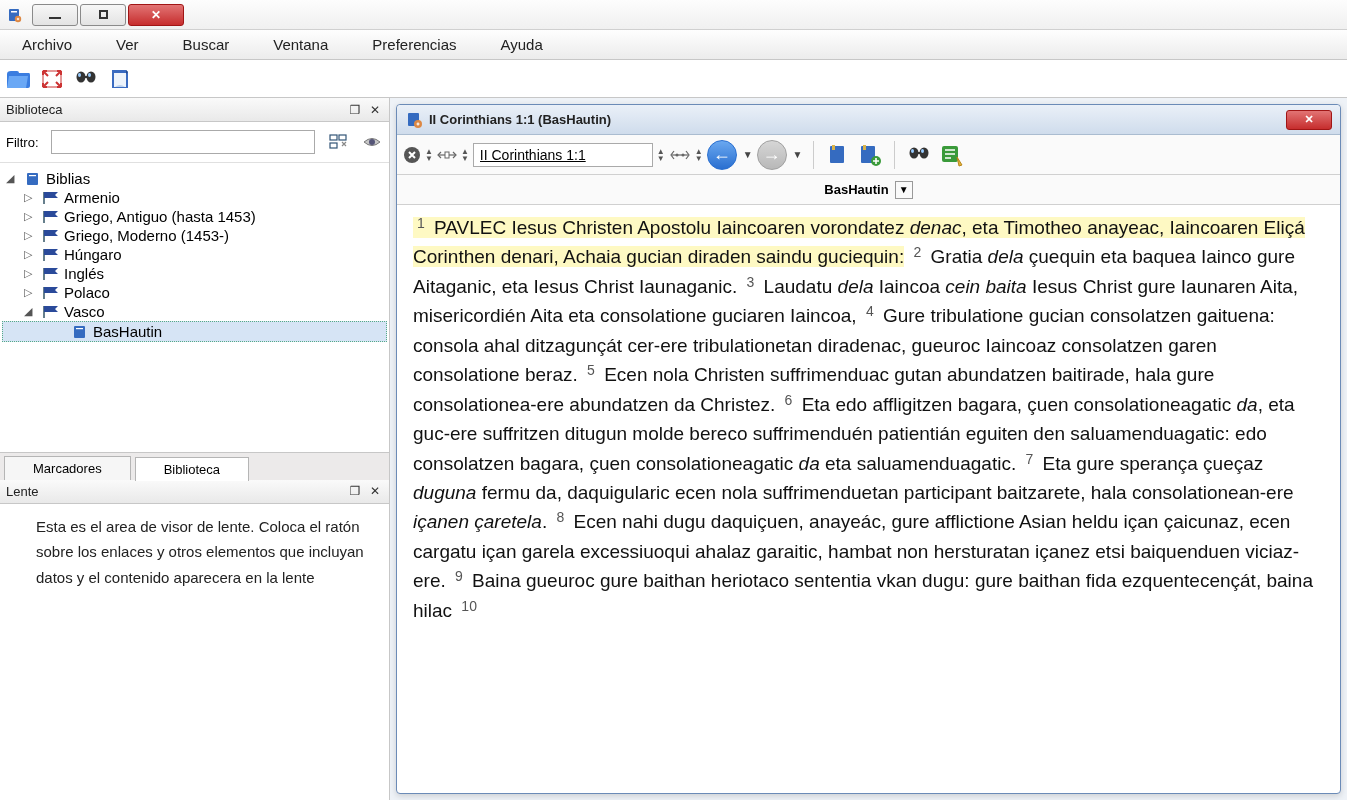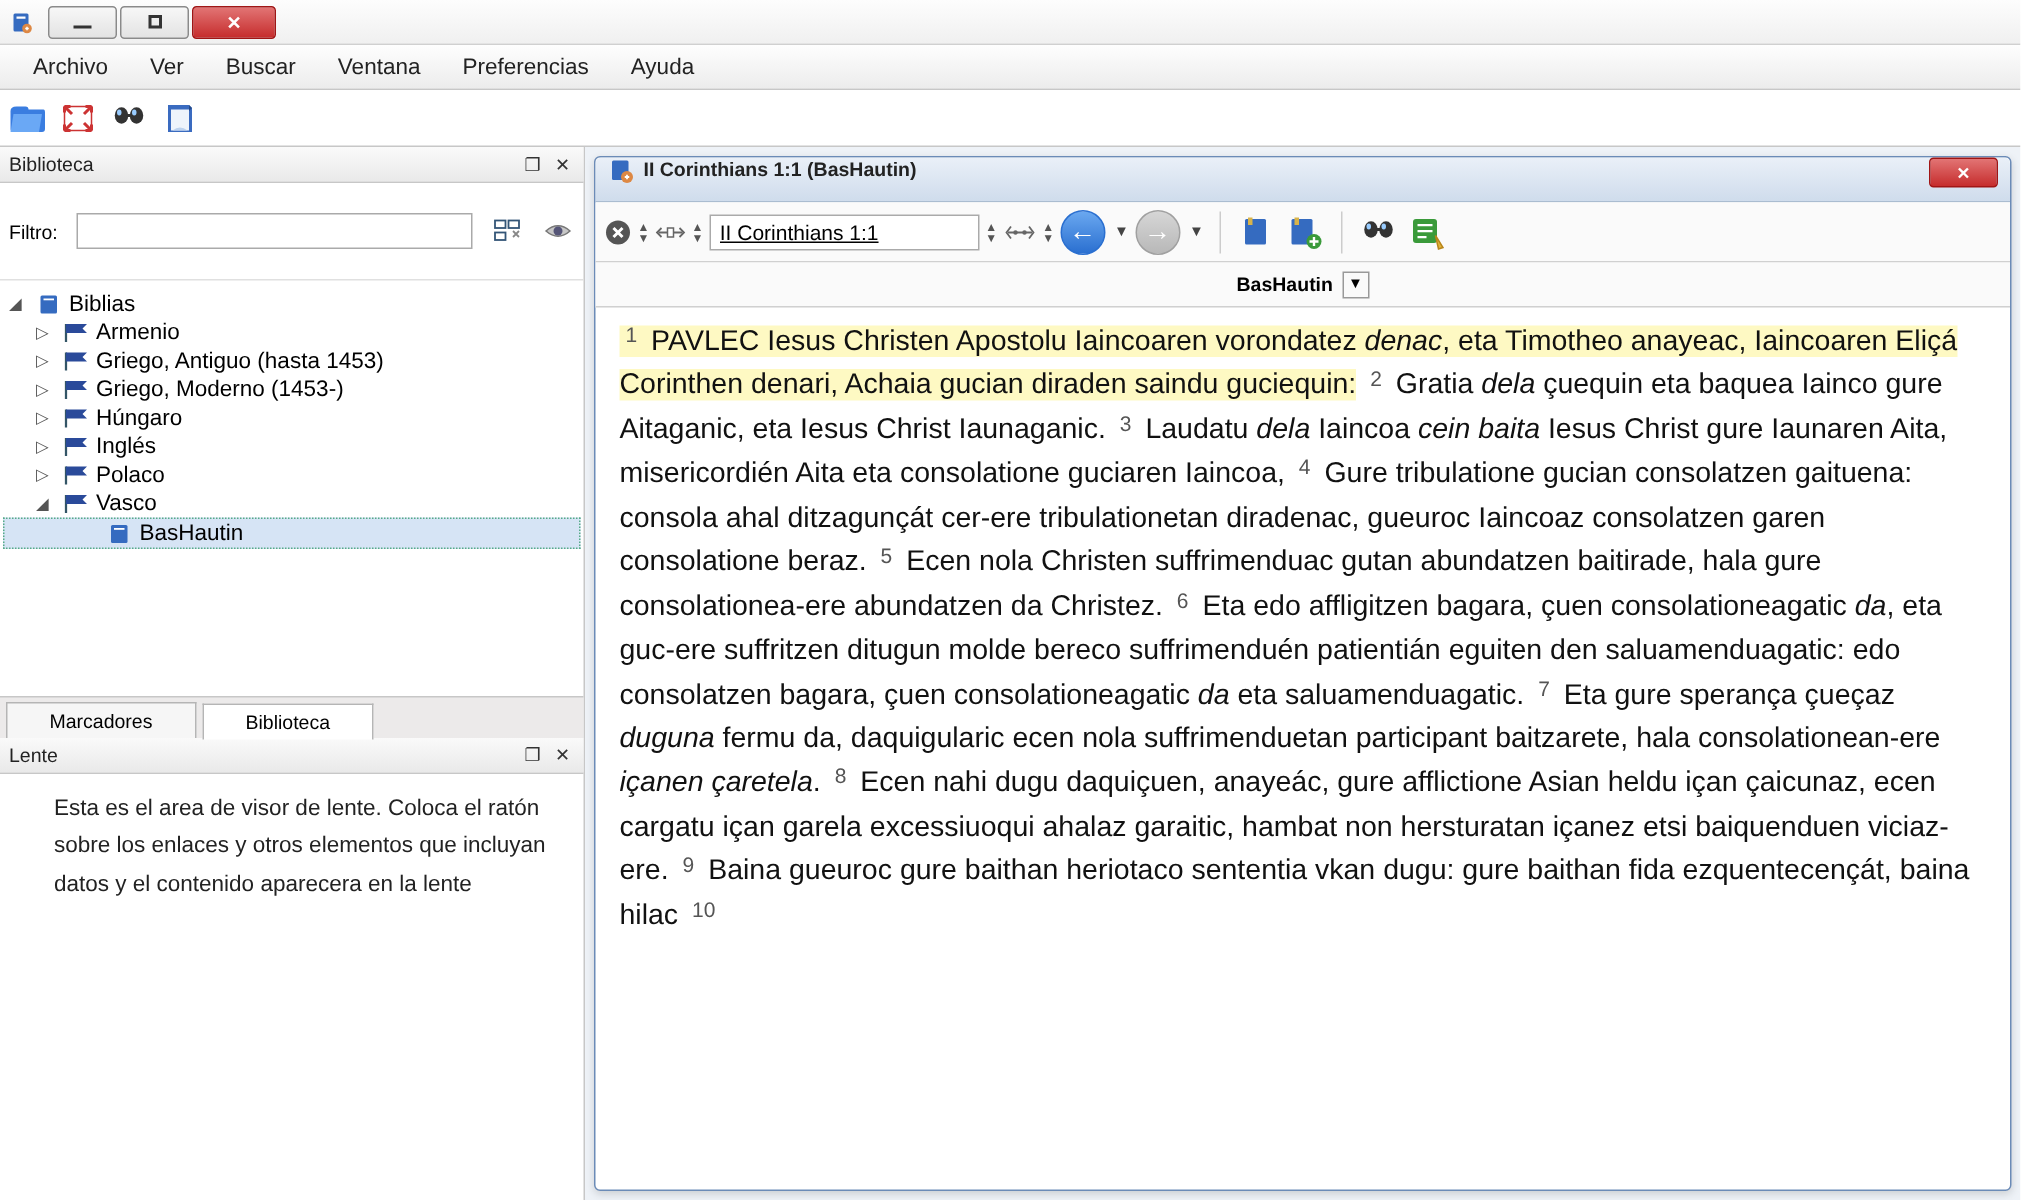--- a/index.html
+++ b/index.html
@@ -9,39 +9,39 @@
 .titlebar { height: 30px; background: linear-gradient(#fdfdfd, #f0f0f0); border-bottom: 1px solid #d0d0d0; display: flex; align-items: center; padding: 0 6px; }
 .titlebar .app-icon { width: 16px; height: 16px; margin-right: 8px; }
 .titlebar .title { flex: 1; color: #333; }
 .win-controls { display: flex; gap: 0; }
 .win-btn { width: 46px; height: 22px; border: 1px solid #8a8a8a; background: linear-gradient(#f7f7f7,#e3e3e3); display: flex; align-items: center; justify-content: center; font-weight: bold; font-size: 12px; color: #333; border-radius: 3px; margin-left: 2px; }
 .win-btn.close { background: linear-gradient(#e27474,#c62d2d); color: #fff; width: 56px; border-color: #a01515; }
 .win-btn .sq { width:9px; height:9px; border:2px solid #333; display:inline-block; }
 .win-btn .dash { width:12px; height:2px; background:#333; display:inline-block; margin-top:6px; }
 
 
-.menubar { height: 30px; background: linear-gradient(#fefefe,#ececec); border-bottom: 1px solid #c7c7c7; display: flex; align-items: center; padding: 0 8px; font-size: 15px; color: #222; }
+.menubar { height: 30px; background: linear-gradient(#fefefe,#ececec); border-bottom: 1px solid #c7c7c7; display: flex; align-items: center; padding: 0 8px; font-size: 15px; color: #222; gap: 16px; }
 .menubar .mi { padding: 4px 14px; }
 
 
 .toolbar { height: 38px; border-bottom: 1px solid #c7c7c7; display: flex; align-items: center; padding: 2px 4px; gap: 6px; }
 .tool-btn { width: 28px; height: 28px; border: 1px solid transparent; display:flex; align-items:center; justify-content:center; border-radius:3px; }
 
 
 .body { display: flex; height: calc(800px - 30px - 30px - 38px); }
 .left-col { width: 390px; display: flex; flex-direction: column; border-right: 1px solid #c7c7c7; }
 .right-col { flex: 1; display: flex; flex-direction: column; padding: 6px; background: #eef2f7; }
 
 
 .panel-head { height: 24px; background: linear-gradient(#fafafa,#e9e9e9); display:flex; align-items:center; padding:0 6px; border-bottom:1px solid #c7c7c7; font-size:13px; color:#222; }
 .panel-head .sp { flex:1; }
 .panel-head .pbtn { width:16px; height:16px; margin-left:4px; display:flex; align-items:center; justify-content:center; font-size:12px; color:#333; }
 
 
-.filter-row { display:flex; align-items:center; padding:20px 6px; gap:12px; border-bottom:1px solid #e0e0e0; }
+.filter-row { display:flex; align-items:center; padding:8px 6px; gap:12px; border-bottom:1px solid #e0e0e0; }
 .filter-row input { flex:1; height:24px; border:1px solid #aaa; padding:2px 4px; font-family:inherit; }
 .sm-btn { width:22px; height:22px; display:flex; align-items:center; justify-content:center; }
 
 
 .tree-wrap { flex:1; overflow:auto; padding:6px 2px; font-size:15px; }
 .tree-row { display:flex; align-items:center; gap:4px; padding:1px 4px; }
 .tree-row .exp { width:14px; color:#555; font-size:11px; }
 .tree-row .ticon { width:18px; height:16px; display:inline-flex; align-items:center; justify-content:center; }
 .indent-1 { padding-left: 22px; }
 .indent-2 { padding-left: 50px; }
@@ -54,21 +54,21 @@
 
 .tab-row { display:flex; border-top:1px solid #c7c7c7; height:28px; align-items:flex-end; background:#eceaea; padding-top:3px; }
 .tab { padding:4px 28px; border:1px solid #b5b5b5; border-bottom:none; background:#f6f6f6; font-size:13px; margin-left:4px; }
 .tab.active { background:#fff; position:relative; top:1px; }
 
 
 .lente-body { padding:10px 14px; font-size:15px; line-height:1.7; color:#222; flex:1;margin-left:22px; }
 
 
 .mdi { border:1px solid #6b8bb7; border-radius:4px; display:flex; flex-direction:column; flex:1; background:#fff; box-shadow:0 2px 6px rgba(0,0,0,.15); min-height:0; }
-.mdi-title { height:30px; background: linear-gradient(#eaf0f8,#cfdcec); display:flex; padding:0 8px; border-bottom:1px solid #aabcd0; border-radius:4px 4px 0 0; }
+.mdi-title { height:30px; background: linear-gradient(#eaf0f8,#cfdcec); display:flex; align-items:center; padding:0 8px; border-bottom:1px solid #aabcd0; border-radius:4px 4px 0 0; }
 .mdi-title .t { flex:1; font-weight:bold; color:#222; padding-left:6px; }
 .mdi-close { width:46px; height:20px; background:linear-gradient(#e27474,#c62d2d); border:1px solid #a01515; border-radius:3px; color:#fff; display:flex; align-items:center; justify-content:center; font-weight:bold; font-size:11px; }
 
 .mdi-toolbar { height:40px; display:flex; align-items:center; padding:2px 6px; gap:4px; border-bottom:1px solid #d0d0d0; background:#fafafa; }
 .loc-input { width:180px; height:24px; border:1px solid #aaa; padding:2px 6px; font-size:14px;text-decoration:underline; }
 .nav-btn { width:30px; height:30px; border-radius:50%; display:flex; align-items:center; justify-content:center; font-size:18px; font-weight:bold; color:#fff; }
 .nav-back { background:linear-gradient(#6aa8f0,#2a6fd0); border:1px solid #2a6fd0; }
 .nav-fwd { background:linear-gradient(#d6d6d6,#b8b8b8); border:1px solid #a0a0a0; color:#fff; }
 .vsep { width:1px; height:28px; background:#ccc; margin:0 6px; }
 .dropdown-caret { font-size:10px; color:#444; margin-left:2px; }

